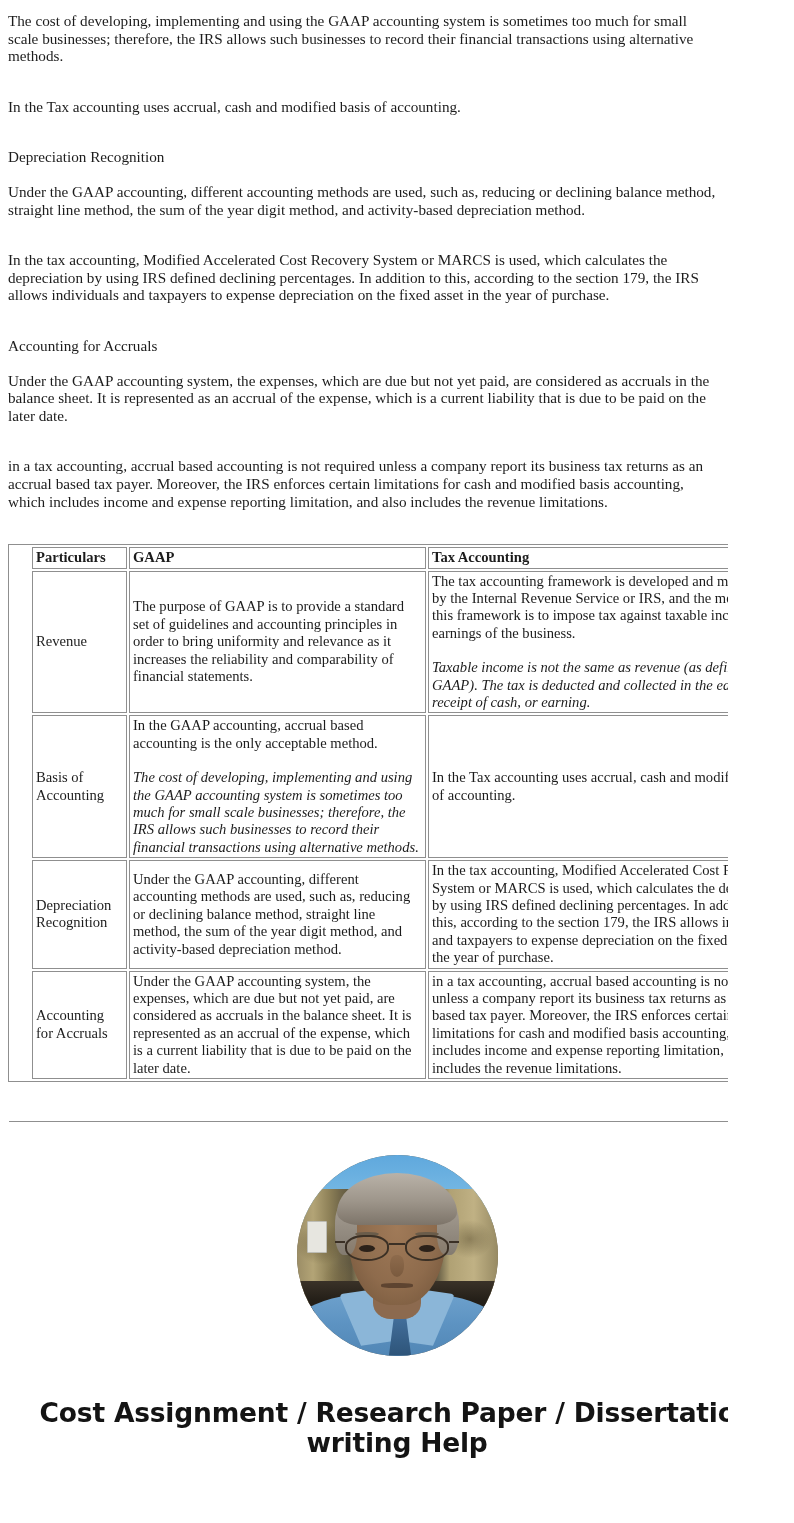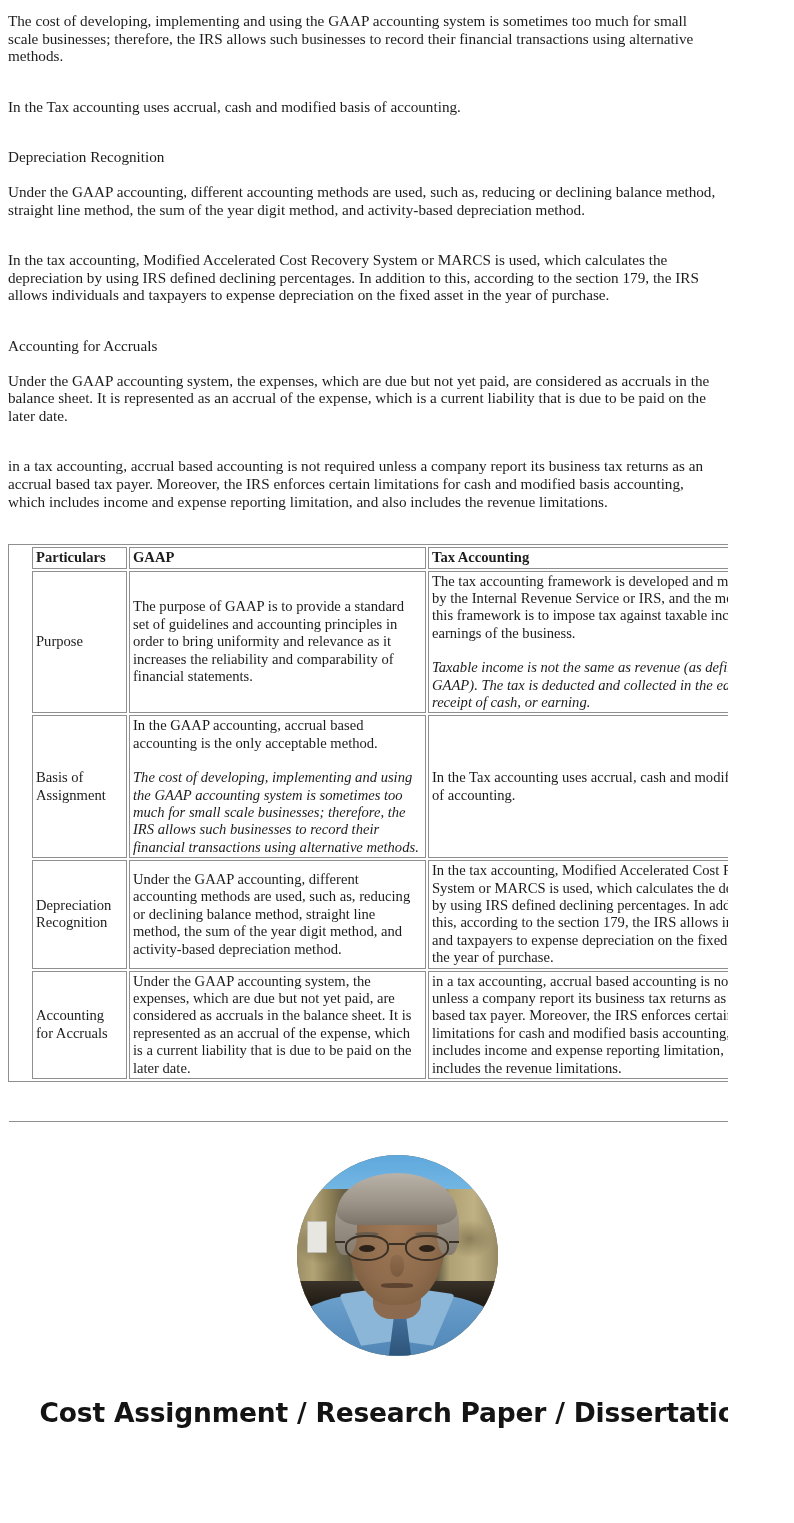--- a/index.html
+++ b/index.html
@@ -373,32 +373,32 @@
       <thead>
         <tr>
           <th>Particulars</th>
           <th>GAAP</th>
           <th>Tax Accounting</th>
         </tr>
       </thead>
       <tbody>
 
         <tr>
-          <td>Purpose</td>
+          <td>Revenue</td>
           <td>
             <p>The purpose of GAAP is to provide a standard set of guidelines and accounting principles in order to bring uniformity and relevance as it increases the reliability and comparability of financial statements.</p>
           </td>
           <td>
             <p>The tax accounting framework is developed and maintained by the Internal Revenue Service or IRS, and the methods of this framework is to impose tax against taxable income or net earnings of the business.</p>
             <p>Taxable income is not the same as revenue (as defined by GAAP). The tax is deducted and collected in the earlier of receipt of cash, or earning.</p>
           </td>
         </tr>
 
         <tr>
-          <td>Basis of Assignment</td>
+          <td>Basis of Accounting</td>
           <td>
             <p>In the GAAP accounting, accrual based accounting is the only acceptable method.</p>
             <p>The cost of developing, implementing and using the GAAP accounting system is sometimes too much for small scale businesses; therefore, the IRS allows such businesses to record their financial transactions using alternative methods.</p>
           </td>
           <td>
             <p>In the Tax accounting uses accrual, cash and modified basis of accounting.</p>
           </td>
         </tr>
 
         <tr>
@@ -459,15 +459,16 @@
 
       <div class="eye l"></div>
       <div class="eye r"></div>
       <div class="av-nose"></div>
       <div class="av-mouth"></div>
     </div>
   </div>
 
   <div class="cta">
     <span class="cta-line">Cost Assignment / Research Paper / Dissertation</span>
+    <span class="cta-line">writing Help</span>
   </div>
 
 </div>
 
 </body></html>

